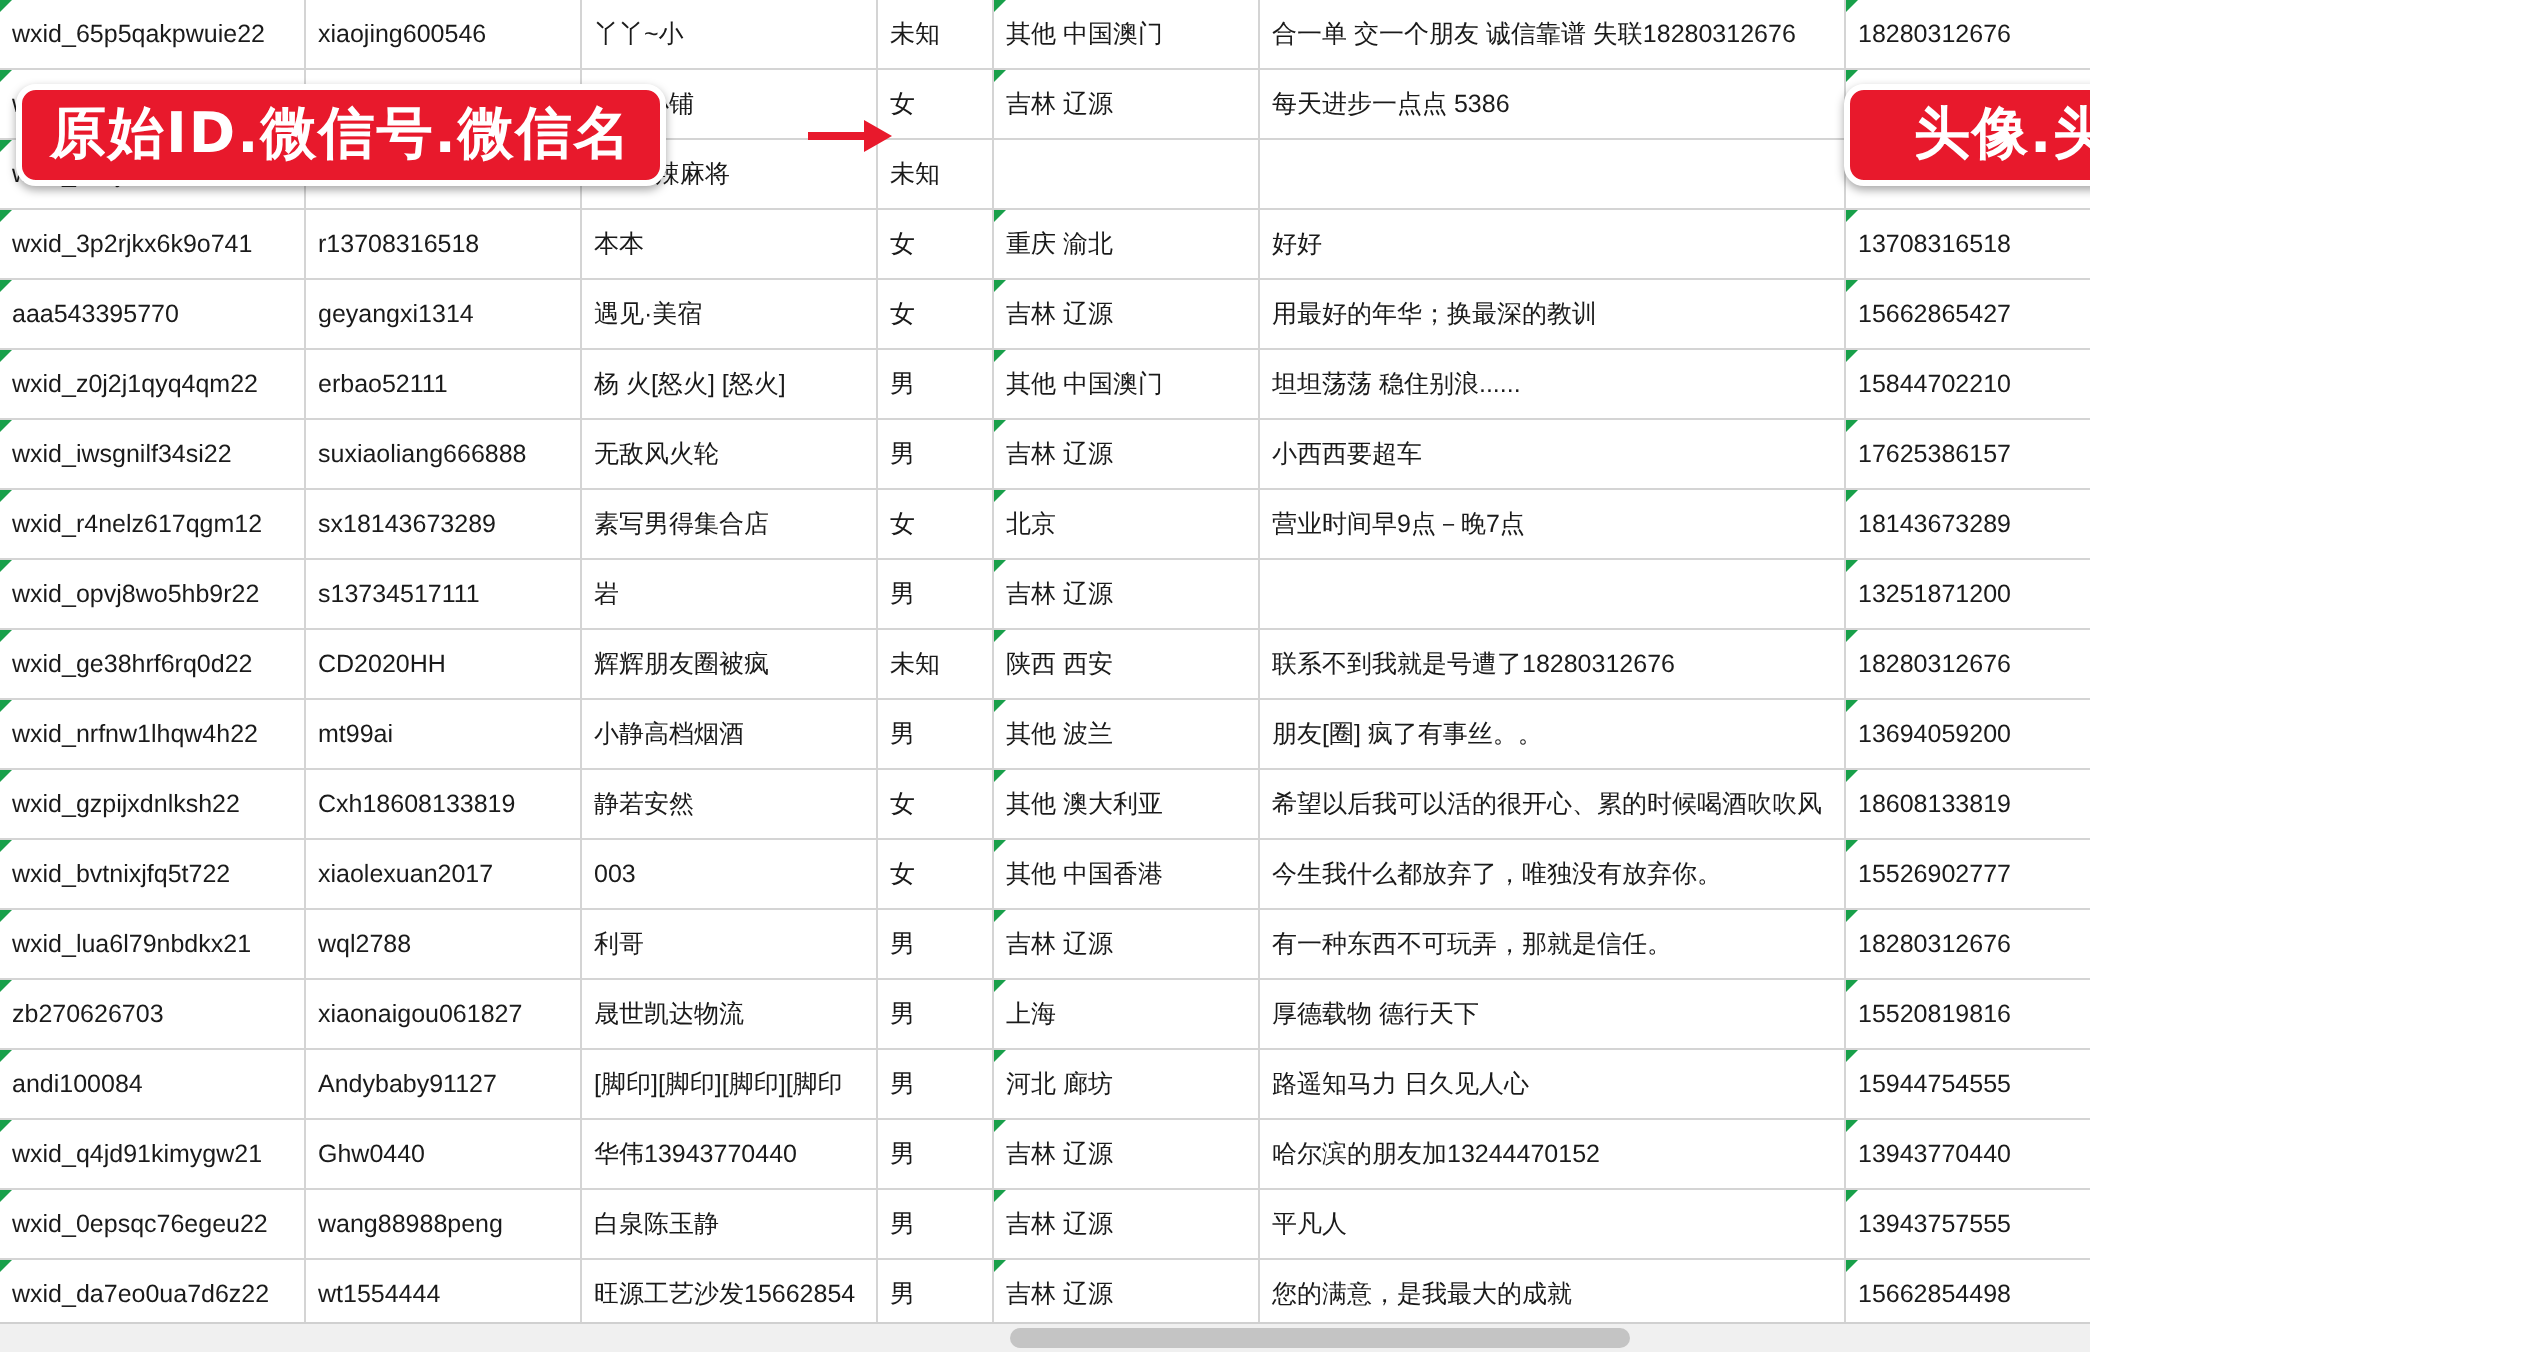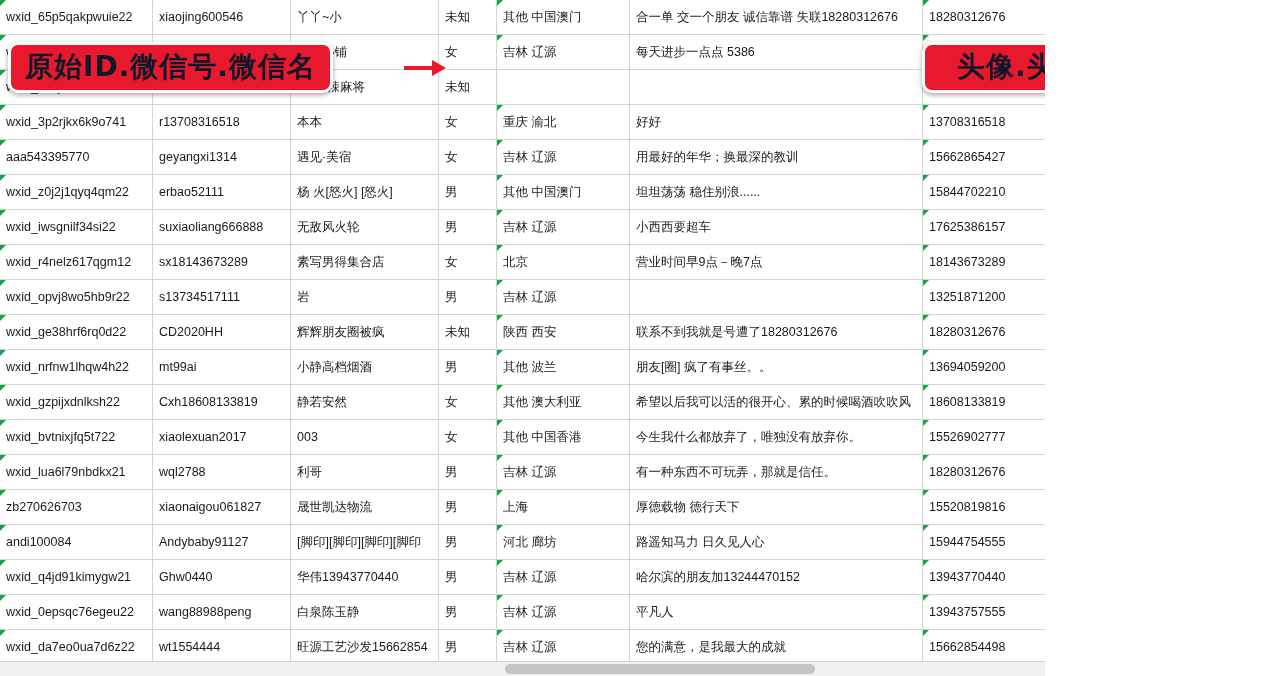--- a/index.html
+++ b/index.html
@@ -73,21 +73,21 @@
     left: 0;
     top: 0;
     border-top: 6px solid #18a04a;
     border-right: 6px solid transparent;
   }
 
   .banner {
     position: absolute;
     font-family: "DejaVu Sans", sans-serif;
     font-weight: bold;
-    color: #0f172a;
+    color: #ffffff;
     background: #e8192c;
     border: 3px solid #ffffff;
     border-radius: 10px;
     box-shadow: 0 2px 5px rgba(0,0,0,0.35);
     padding: 4px 14px 6px 14px;
     font-size: 28px;
     letter-spacing: 1px;
     white-space: nowrap;
     line-height: 1.25;
   }

